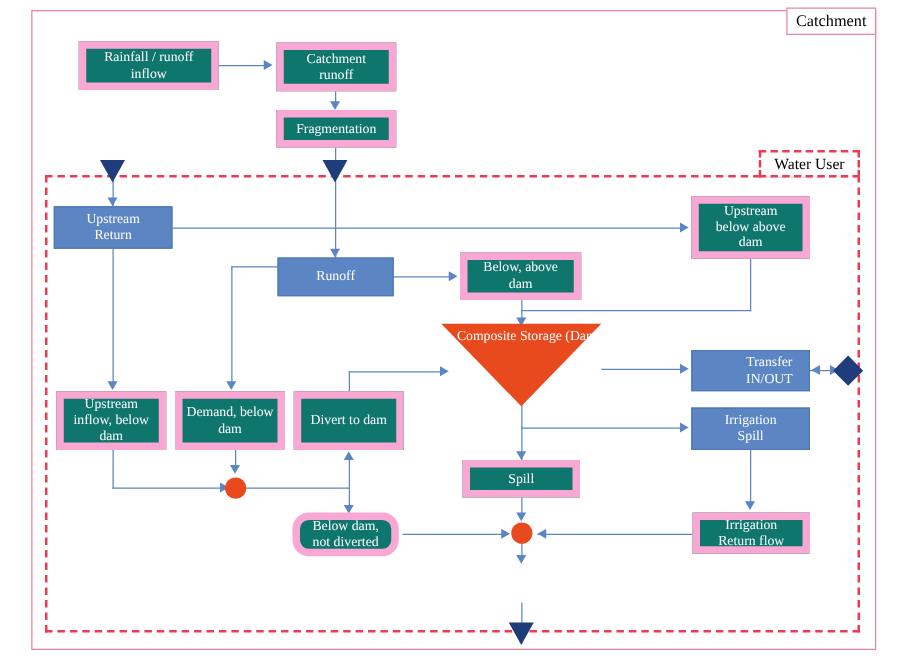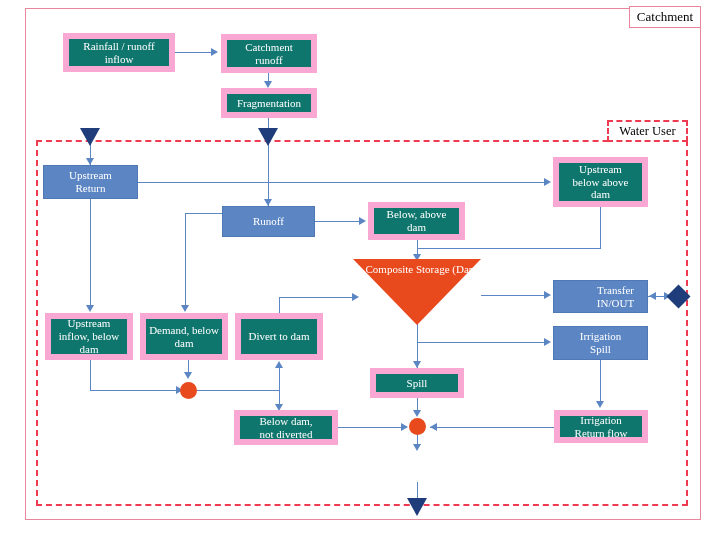--- a/index.html
+++ b/index.html
@@ -277,21 +277,21 @@
     <div>
       <span>Irrigation</span>
       <span>Spill</span>
     </div>
   </div>
 
   <div class="node orange" style="left:370px;top:368px;width:94px;height:30px;">
     <span>Spill</span>
   </div>
 
-  <div class="node orange" style="left:234px;top:410px;width:104px;height:35px;">
+  <div class="node orange" style="left:234px;top:410px;width:85px;height:35px;border-radius:13px;">
     <div>
       <span>Below dam,</span>
       <span>not diverted</span>
     </div>
   </div>
 
   <div class="node orange" style="left:554px;top:410px;width:94px;height:33px;">
     <div>
       <span>Irrigation</span>
       <span>Return flow</span>

